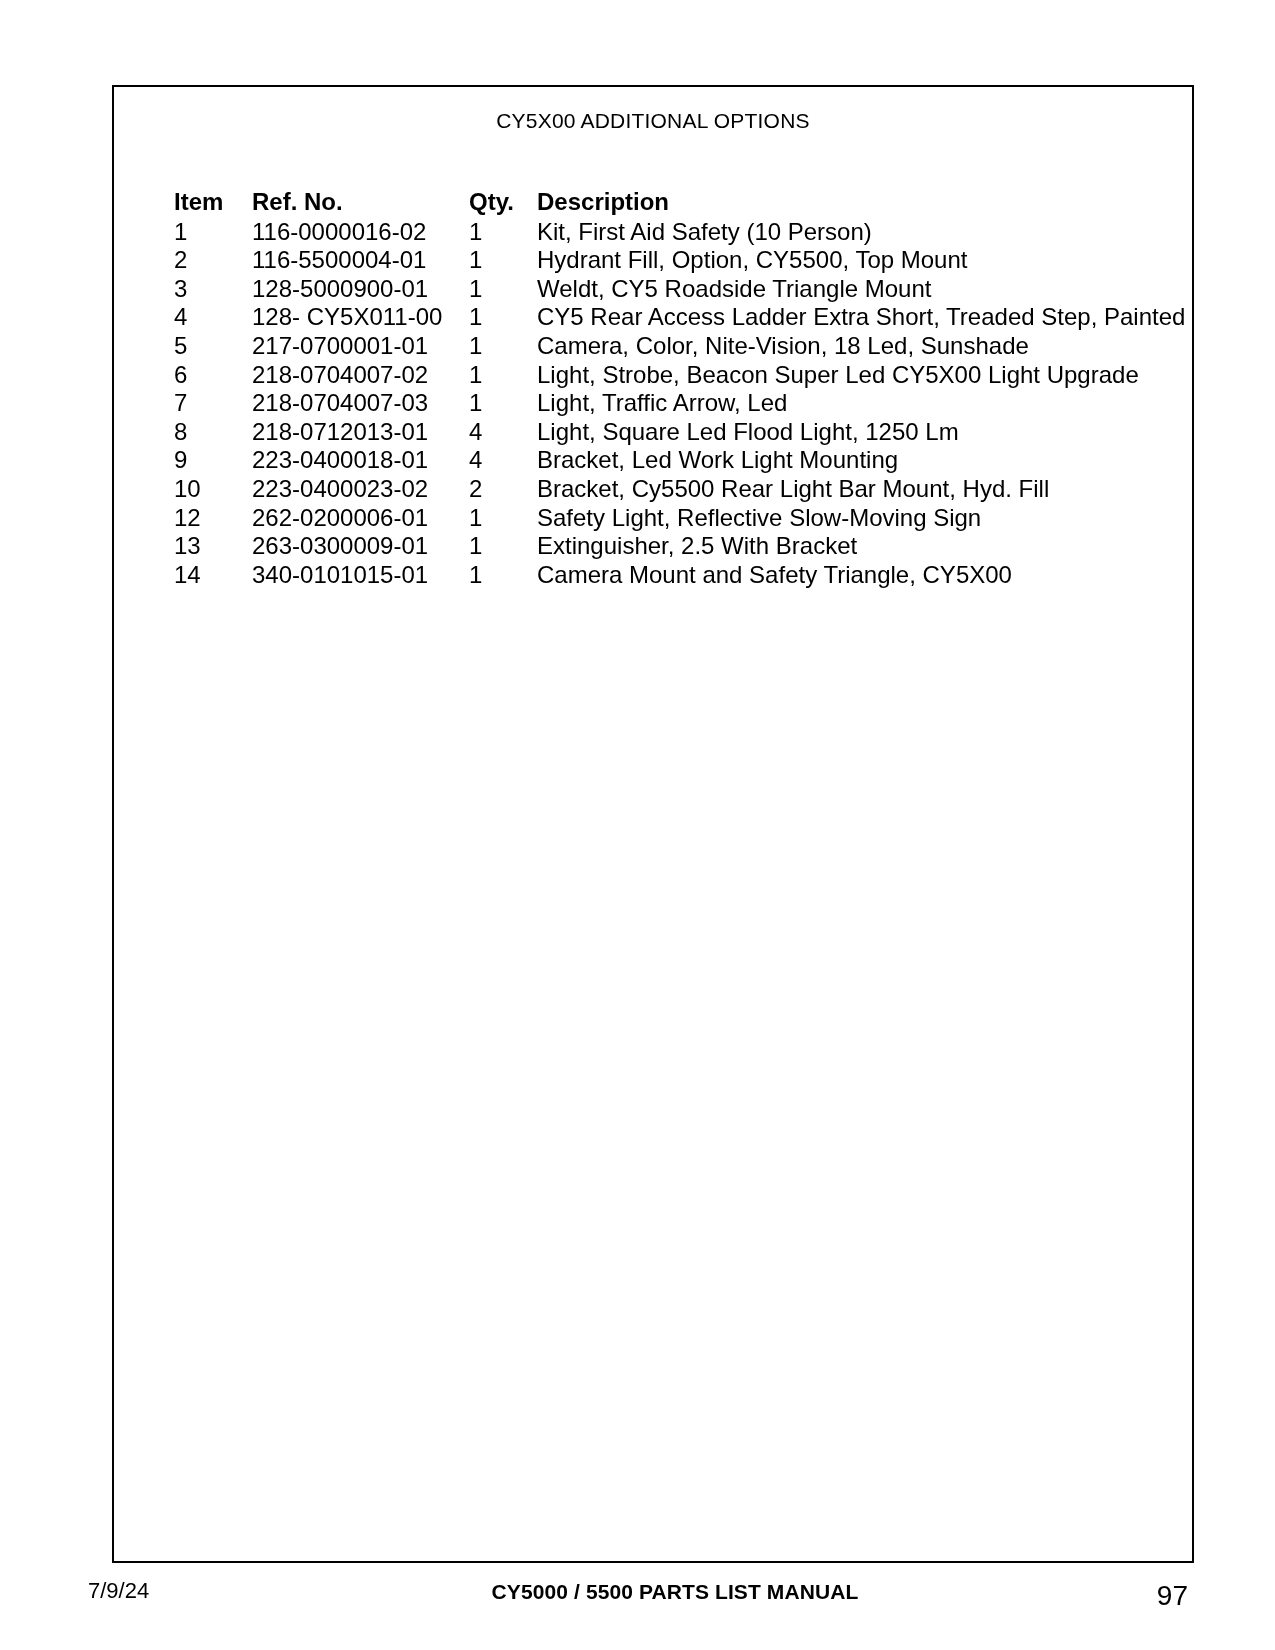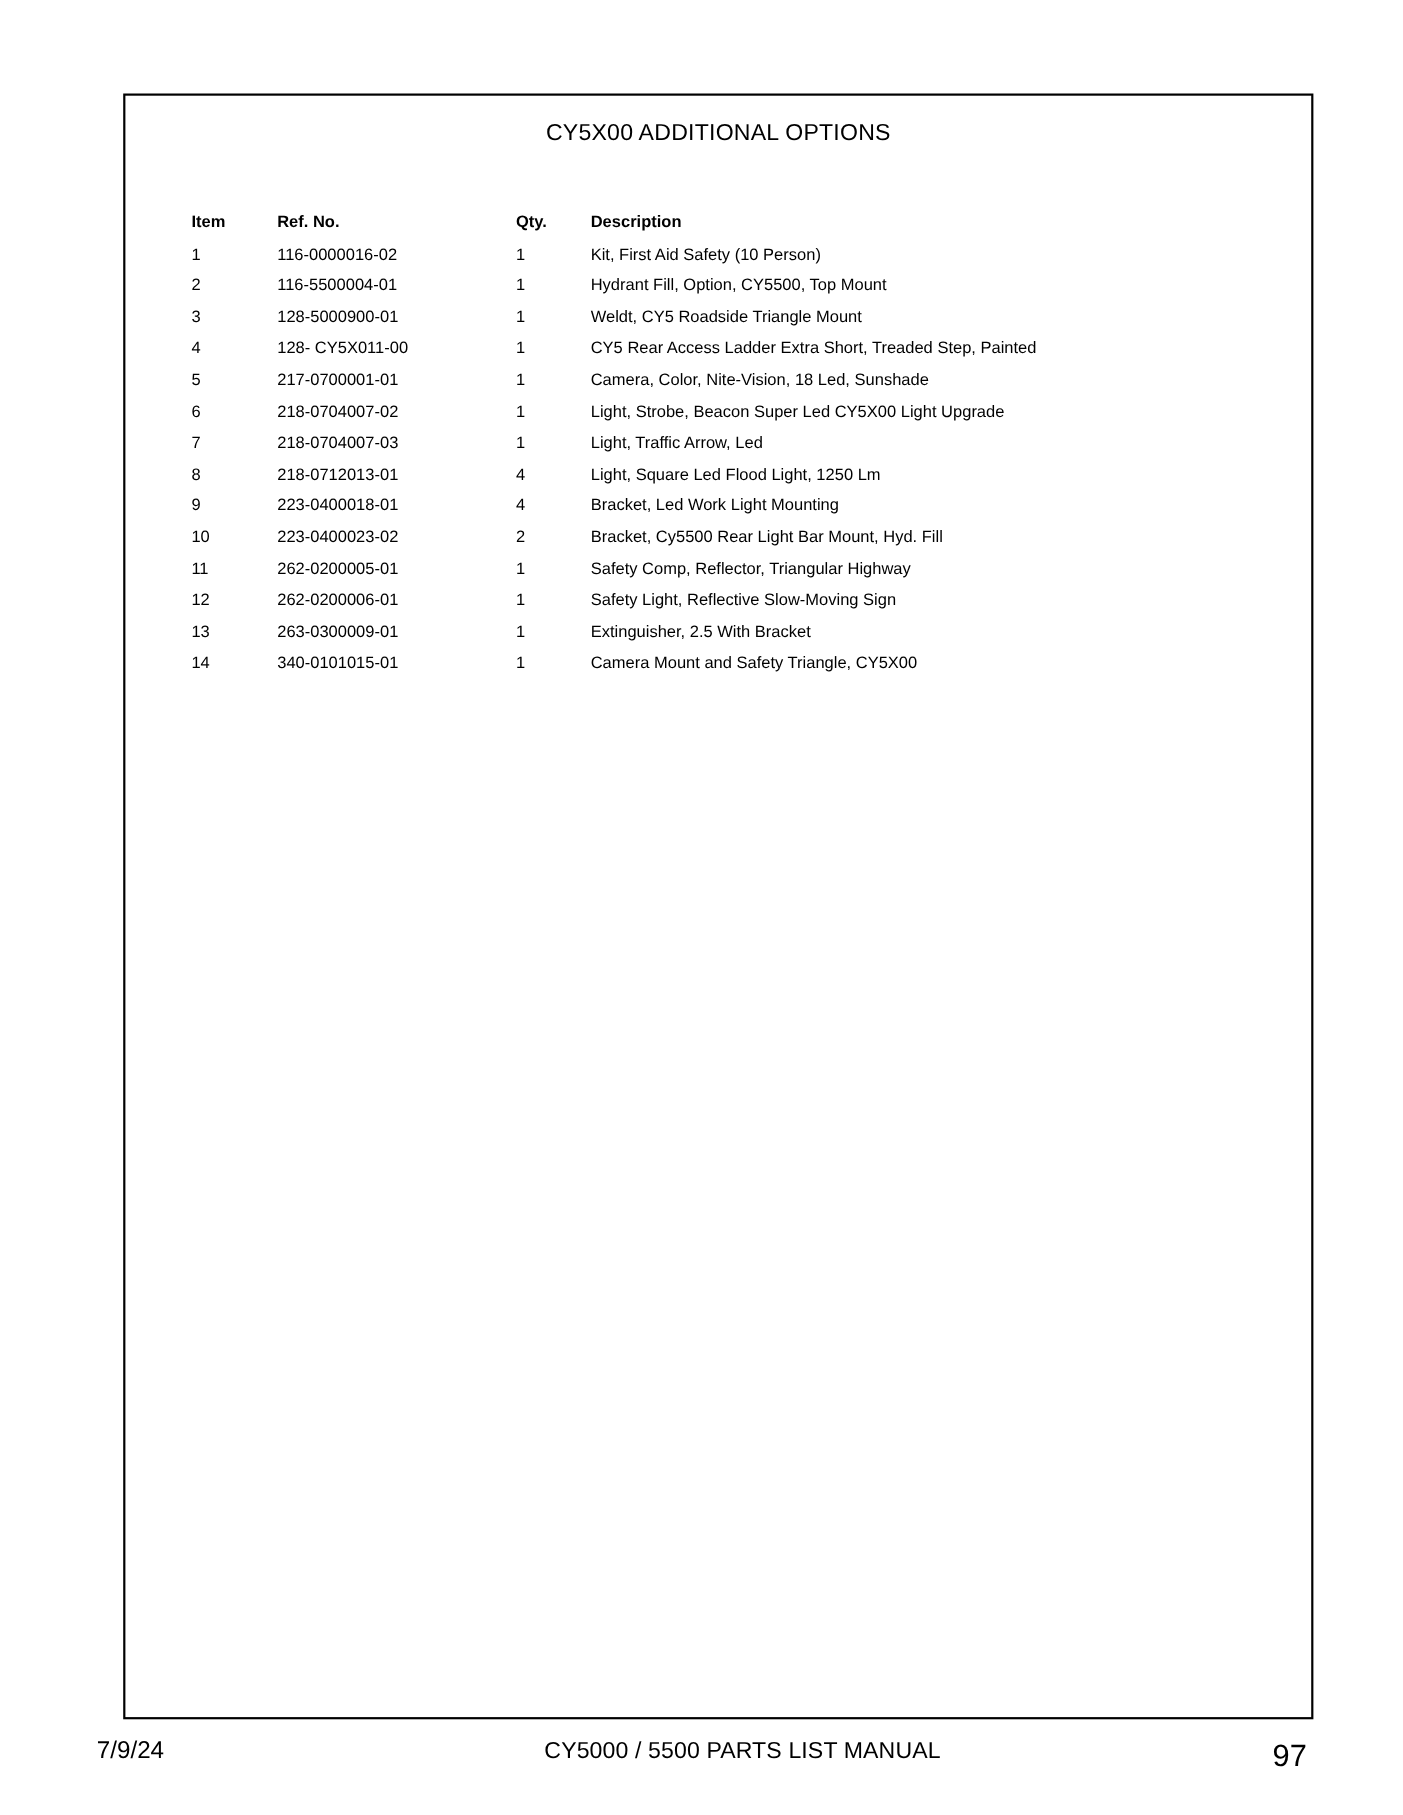--- a/index.html
+++ b/index.html
@@ -50,21 +50,21 @@
     font-weight: 400;
     white-space: nowrap;
   }
 
   
   .parts-table {
     position: absolute;
     left: 60px;
     top: 101px;
     border-collapse: collapse;
-    font-size: 15px;
+    font-size: 24px;
     line-height: 28.6px;
   }
   .parts-table th,
   .parts-table td {
     padding: 0;
     margin: 0;
     text-align: left;
     vertical-align: top;
     white-space: nowrap;
     font-weight: 400;
@@ -94,21 +94,21 @@
     font-weight: 400;
     white-space: nowrap;
   }
   .footer-title {
     position: absolute;
     left: 0;
     top: 2px;
     width: 1082px;
     text-align: center;
     font-size: 21px;
-    font-weight: 400;
+    font-weight: 700;
     white-space: nowrap;
     letter-spacing: 0.1px;
     padding-left: 38px;
   }
   .footer-page {
     position: absolute;
     right: -10px;
     top: 2px;
     font-size: 28px;
     font-weight: 400;
@@ -188,26 +188,20 @@
             <td>4</td>
             <td>Bracket, Led Work Light Mounting</td>
           </tr>
           <tr>
             <td>10</td>
             <td>223-0400023-02</td>
             <td>2</td>
             <td>Bracket, Cy5500 Rear Light Bar Mount, Hyd. Fill</td>
           </tr>
           <tr>
-            <td>11</td>
-            <td>262-0200005-01</td>
-            <td>1</td>
-            <td>Safety Comp, Reflector, Triangular Highway</td>
-          </tr>
-          <tr>
             <td>12</td>
             <td>262-0200006-01</td>
             <td>1</td>
             <td>Safety Light, Reflective Slow-Moving Sign</td>
           </tr>
           <tr>
             <td>13</td>
             <td>263-0300009-01</td>
             <td>1</td>
             <td>Extinguisher, 2.5 With Bracket</td>

